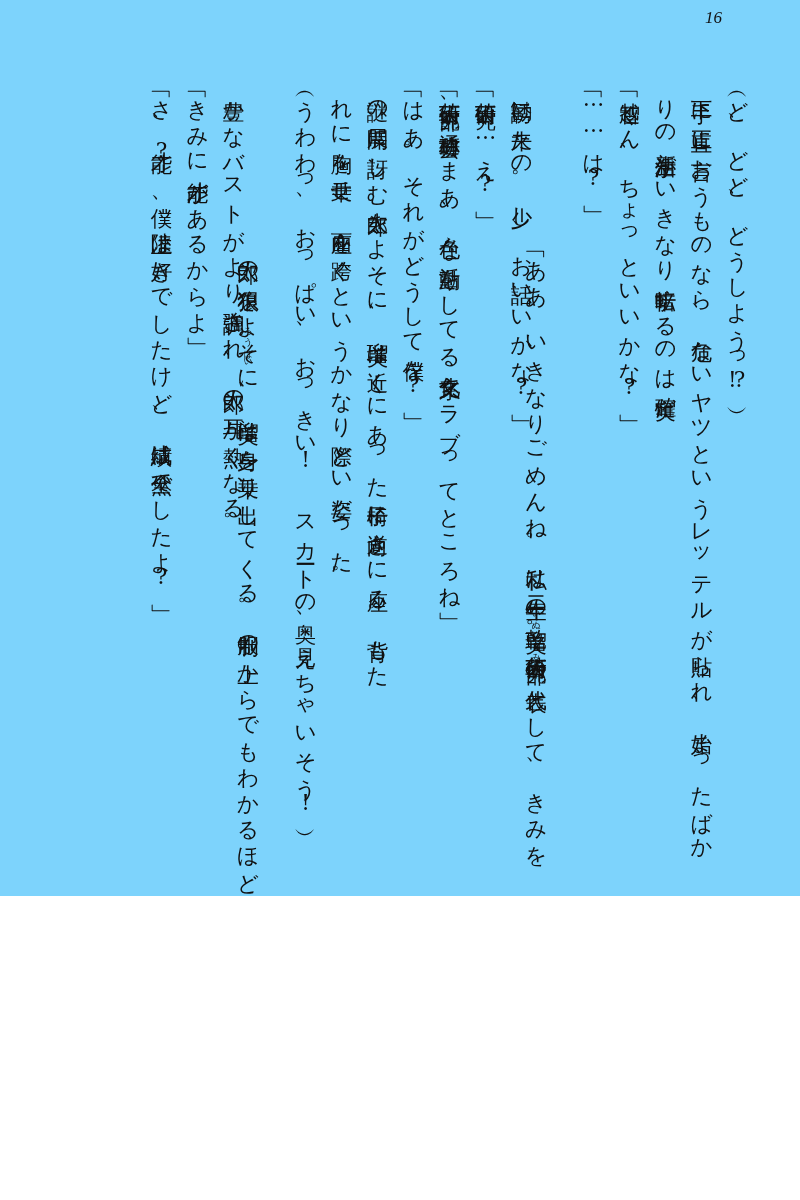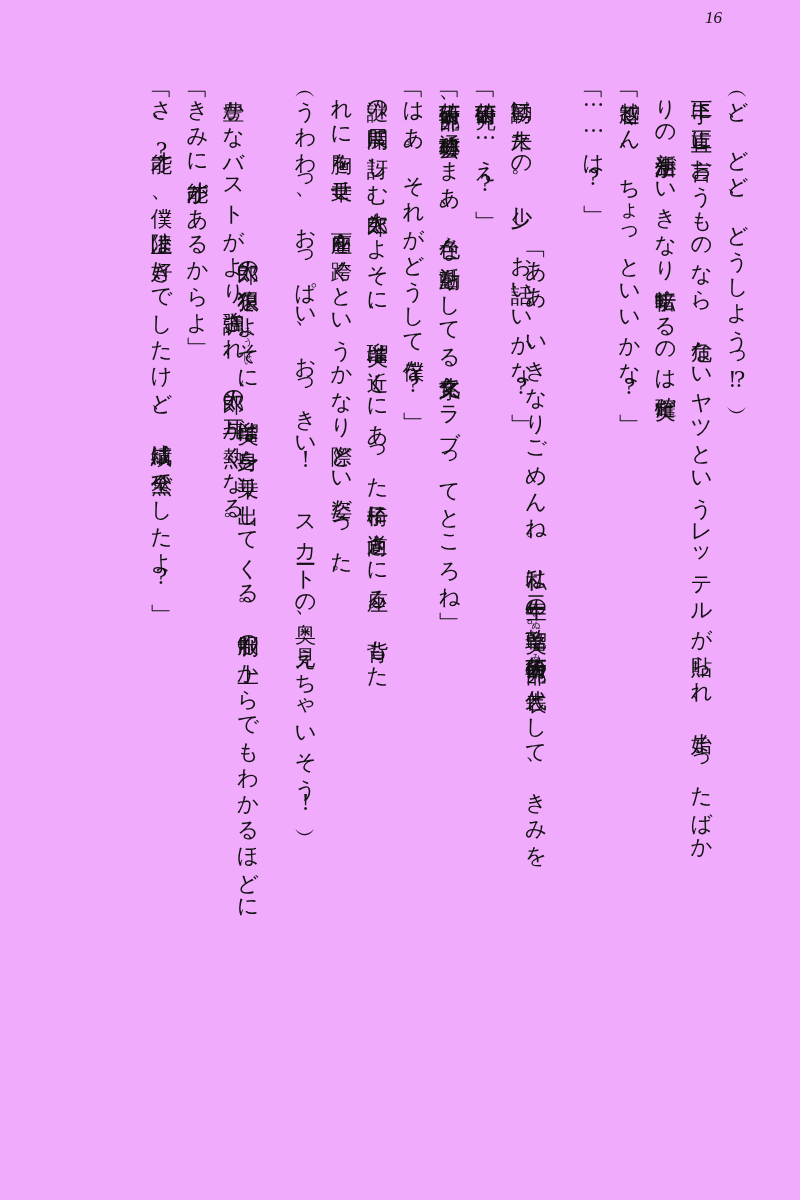--- a/index.html
+++ b/index.html
@@ -3,22 +3,22 @@
 <meta charset="utf-8">
 <style>
   html, body {
     margin: 0;
     padding: 0;
     background: #ffffff;
   }
   .page {
     position: relative;
     width: 800px;
-    height: 1200px;
-    background: #f0abfc;
+    height: 896px;
+    background: #7dd3fc;
     overflow: hidden;
     font-family: "Liberation Serif", "DejaVu Serif", serif;
     color: #111111;
   }
   .page-number {
     position: absolute;
     top: 8px;
     right: 78px;
     font-family: "Liberation Serif", "DejaVu Serif", serif;
     font-style: italic;

